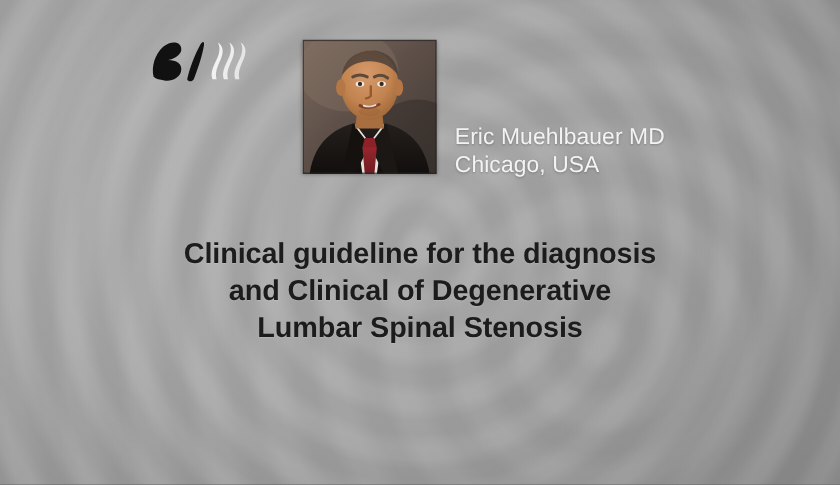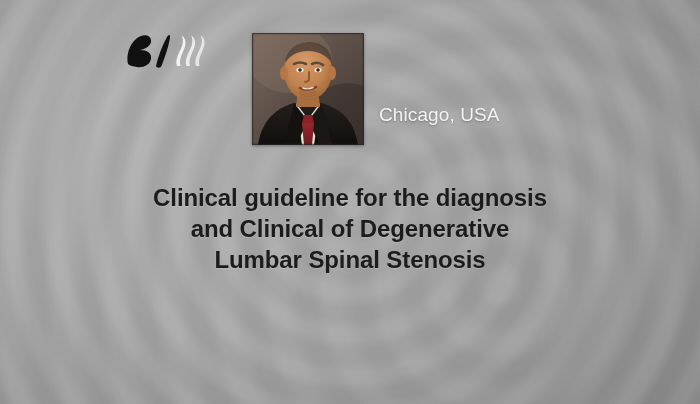--- a/index.html
+++ b/index.html
@@ -106,21 +106,21 @@
     text-shadow: 0 1px 2px rgba(0,0,0,0.25);
     white-space: nowrap;
   }
   #speaker .line { display: block; }
 
   
   #title {
     position: absolute;
     left: 0;
     right: 0;
-    top: 182px;
+    top: 196px;
     text-align: center;
     color: #1c1c1c;
     font-size: 24px;
     font-weight: bold;
     line-height: 31px;
     letter-spacing: -0.1px;
     text-shadow: 0 1px 1px rgba(255,255,255,0.16);
   }
   #title .line { display: block; }
 </style>
@@ -209,20 +209,21 @@
       <path d="M48 55 q8 4 16 -1" stroke="#7d3e32" stroke-width="2.4" fill="none" stroke-linecap="round"></path>
       <path d="M51 55 q5 2 10 -0.5" stroke="#e8e0d4" stroke-width="1.4" fill="none" stroke-linecap="round"></path>
 
       <ellipse cx="56" cy="60" rx="9" ry="4" fill="#9b6033" opacity="0.4"></ellipse>
 
       <rect x="0.5" y="0.5" width="111" height="111" fill="none" stroke="#2a2522" stroke-width="1.5" opacity="0.7"></rect>
     </svg>
   </div>
 
   <div id="speaker">
+    <span class="line">Eric Muehlbauer MD</span>
     <span class="line">Chicago, USA</span>
   </div>
 
   <div id="title">
     <span class="line">Clinical guideline for the diagnosis</span>
     <span class="line">and Clinical of Degenerative</span>
     <span class="line">Lumbar Spinal Stenosis</span>
   </div>
 
 </div>

